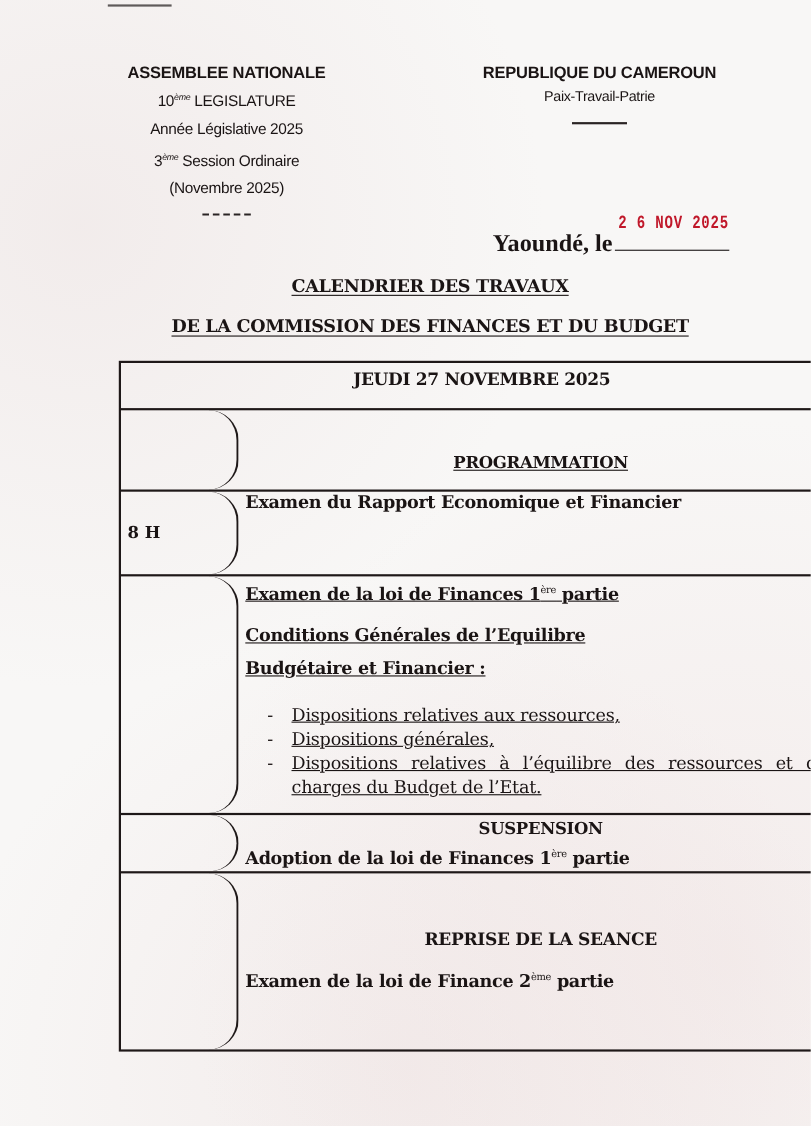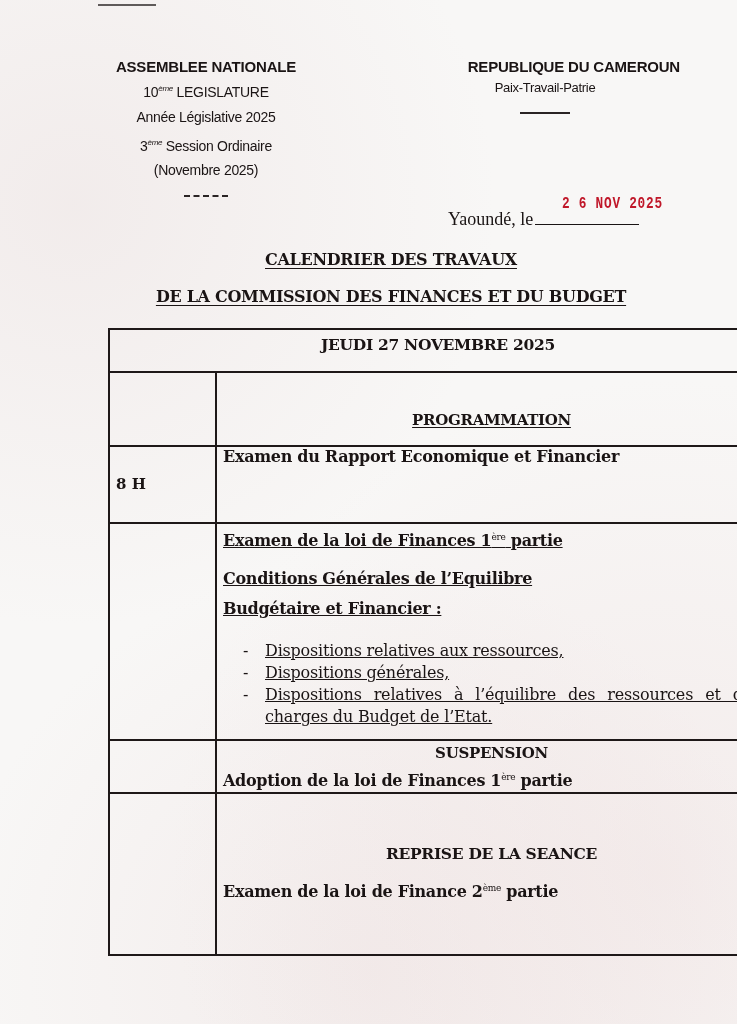--- a/index.html
+++ b/index.html
@@ -65,40 +65,40 @@
       position: absolute;
       left: 410px; top: 58px;
       width: 270px;
       text-align: center;
     }
     .right-head .org {
       font-weight: bold;
       font-size: 15px;
       line-height: 18px;
       letter-spacing: -0.2px;
-      text-align: right;
     }
     .right-head .motto {
       font-size: 13px;
       line-height: 24px;
       letter-spacing: -0.3px;
     }
     .right-head .rule {
       display: inline-block;
       width: 50px;
       border-top: 2px solid #2a2424;
       margin-top: 8px;
     }
 
     
     .date-line {
       position: absolute;
       left: 448px; top: 208px;
       font-family: "Liberation Serif", serif;
-      font-size: 18px;
+      font-size: 22px;
+      font-weight: bold;
     }
     .date-line .blank {
       display: inline-block;
       width: 104px;
       border-bottom: 1.5px solid #1a1414;
       margin-left: 2px;
       height: 16px;
       vertical-align: baseline;
       position: relative;
     }
@@ -154,20 +154,21 @@
       box-sizing: border-box;
       letter-spacing: -0.3px;
     }
     .cell-time {
       width: 107px;
       border-right: 2px solid #1e1818;
       box-sizing: border-box;
       padding: 0 0 0 6px;
       font-weight: bold;
       font-size: 15px;
+      border-radius: 27px;
     }
     .cell-main {
       flex: 1;
       box-sizing: border-box;
       padding: 0 6px 0 6px;
       position: relative;
     }
     .r-prog { height: 74px; }
     .r-prog .cell-main {
       text-align: center;

